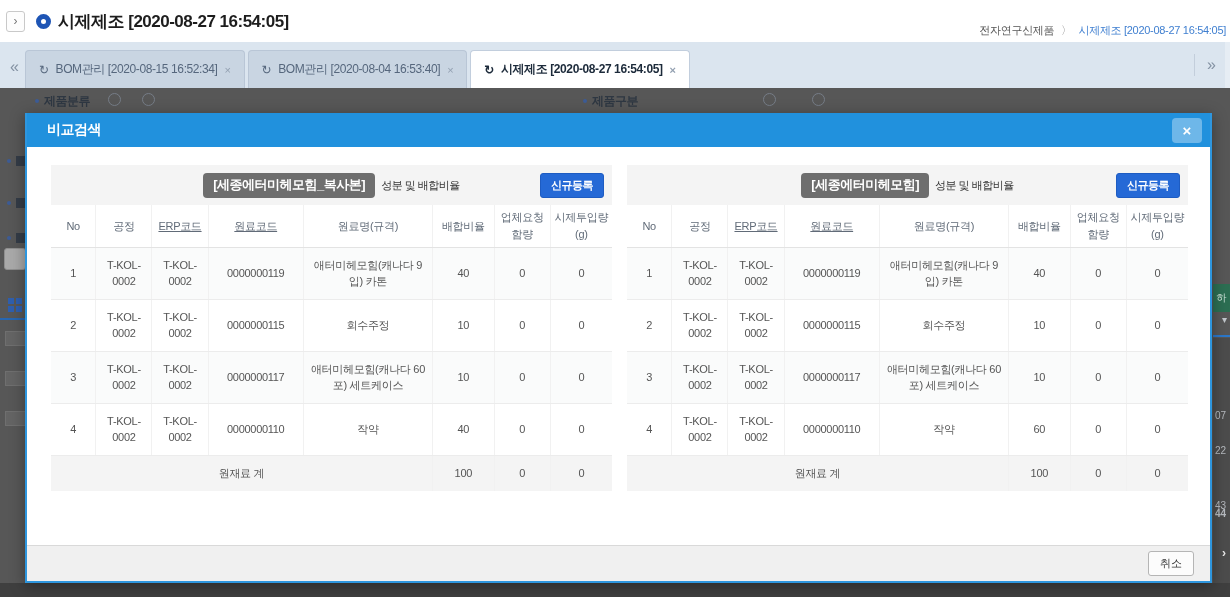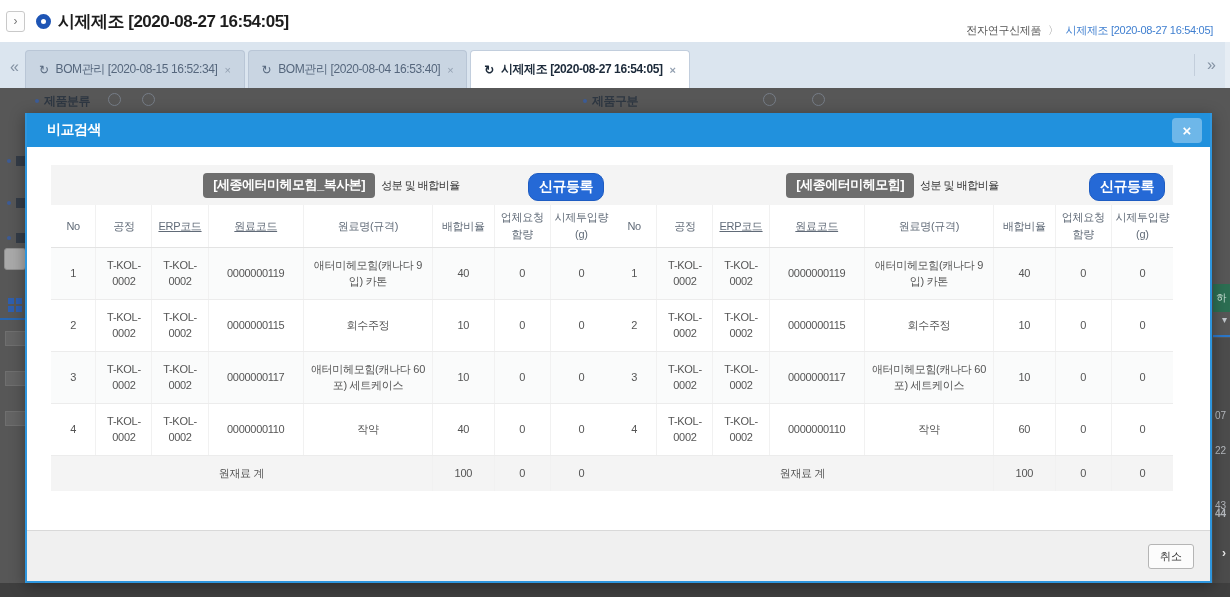--- a/index.html
+++ b/index.html
@@ -5,21 +5,21 @@
   * { margin:0; padding:0; box-sizing:border-box; }
   html,body { width:1230px; height:597px; overflow:hidden;
     font-family:"Liberation Sans", sans-serif; background:#fff; }
 
   
   .titlebar { height:42px; display:flex; align-items:center; padding-left:6px; background:#fff; position:relative; }
   .expand-btn { width:19px; height:21px; border:1px solid #c9c9c9; border-radius:3px; background:#fdfdfd;
     color:#777; font-size:12px; line-height:18px; text-align:center; cursor:pointer; }
   .donut { width:15px; height:15px; border:5px solid #1e55b5; border-radius:50%; margin:0 7px 0 11px; }
   .page-title { font-size:17px; font-weight:bold; color:#1d1d1d; letter-spacing:-0.5px; }
-  .breadcrumb { margin-left:auto; align-self:flex-end; padding:0 17px 4px 0; font-size:11px; color:#555; letter-spacing:-0.3px; }
+  .breadcrumb { margin-left:auto; align-self:flex-end; padding:0 4px 4px 0; font-size:11px; color:#555; letter-spacing:-0.3px; }
   .breadcrumb .sep { color:#999; margin:0 4px; }
   .breadcrumb .crumb-current { color:#3f7fd0; }
 
   
   .tabbar { height:46px; background:#dbe5ef; display:flex; align-items:flex-end; position:relative; padding-left:8px; }
   .tab-scroll { background:transparent; border:none; color:#8492a3; font-size:16px; cursor:pointer;
     margin:0 6px 12px 2px; }
   .tabs { display:flex; gap:3px; }
   .tab { display:flex; align-items:center; gap:7px; padding:0 13px; height:38px;
     border:1px solid #b9c6d6; border-bottom:none; border-radius:4px 4px 0 0;
@@ -58,35 +58,35 @@
   .ghost-bottom { position:absolute; left:0; right:0; bottom:0; height:14px; background:#3f3f3f; }
 
   
   .modal { position:absolute; left:25px; top:25px; width:1187px; height:470px; background:#fff;
     border:2px solid #2e96de; border-top:none; display:flex; flex-direction:column;
     box-shadow:0 3px 14px rgba(0,0,0,.35); }
   .modal-header { height:34px; background:#2191dd; display:flex; align-items:center; padding:0 8px 0 20px; flex:none; }
   .modal-title { color:#fff; font-size:14px; font-weight:bold; letter-spacing:-0.5px; }
   .modal-close { margin-left:auto; width:30px; height:25px; border:none; border-radius:4px;
     background:rgba(255,255,255,.35); color:#fff; font-size:15px; font-weight:bold; line-height:23px; cursor:pointer; }
-  .modal-body { flex:1; display:flex; align-items:flex-start; padding:18px 0 4px 24px; overflow:hidden; }
-  .modal-footer { flex:none; height:51px; background:#f0f0f0; border-top:1px solid #d9d9d9;
+  .modal-body { flex:1; display:flex; gap:15px; align-items:flex-start; padding:18px 0 4px 24px; overflow:hidden; }
+  .modal-footer { flex:none; height:36px; background:#f0f0f0; border-top:1px solid #d9d9d9;
     display:flex; align-items:center; justify-content:flex-end; padding-right:16px; }
   .cancel-btn { background:#fcfcfc; border:1px solid #b5b5b5; border-radius:3px; padding:4px 11px;
     font-size:11px; color:#333; cursor:pointer; font-family:inherit; }
 
   
   .panel { width:561px; flex:none; }
   .panel-titlebar { background:#f4f4f4; height:40px; display:flex; align-items:center; justify-content:center;
     position:relative; }
   .panel-badge { background:#6e6e6e; color:#fff; font-weight:bold; font-size:13px; letter-spacing:-0.5px;
     padding:3px 10px 4px; border-radius:4px; }
   .panel-subtitle { font-size:11px; color:#333; margin-left:6px; letter-spacing:-0.5px; }
-  .new-btn { position:absolute; right:8px; top:8px; background:#2569d6; border:1px solid #1e5cc2; border-radius:10px;
-    color:#fff; font-size:14px; font-weight:bold; padding:4px 10px; cursor:pointer; letter-spacing:-0.5px; font-family:inherit; }
+  .new-btn { position:absolute; right:8px; top:8px; background:#2569d6; border:1px solid #1e5cc2; border-radius:3px;
+    color:#fff; font-size:11px; font-weight:bold; padding:4px 10px; cursor:pointer; letter-spacing:-0.5px; font-family:inherit; }
   table { width:100%; border-collapse:collapse; font-size:11px; color:#555; text-align:center; table-layout:fixed;
     letter-spacing:-0.3px; }
   th { font-weight:normal; color:#616b78; height:42px; padding:4px 2px; border-bottom:1px solid #e3e3e3;
     vertical-align:middle; line-height:1.5; }
   th.underlined .th-label { text-decoration:underline; }
   td { height:52px; padding:6px 4px; border-bottom:1px solid #ececec; vertical-align:middle; line-height:1.5; }
   th + th, td + td { border-left:1px solid #f1f1f1; }
   tbody tr:nth-child(odd) { background:#fafbfb; }
   tfoot td { background:#f4f4f4; height:36px; border-bottom:none; }
 </style>

